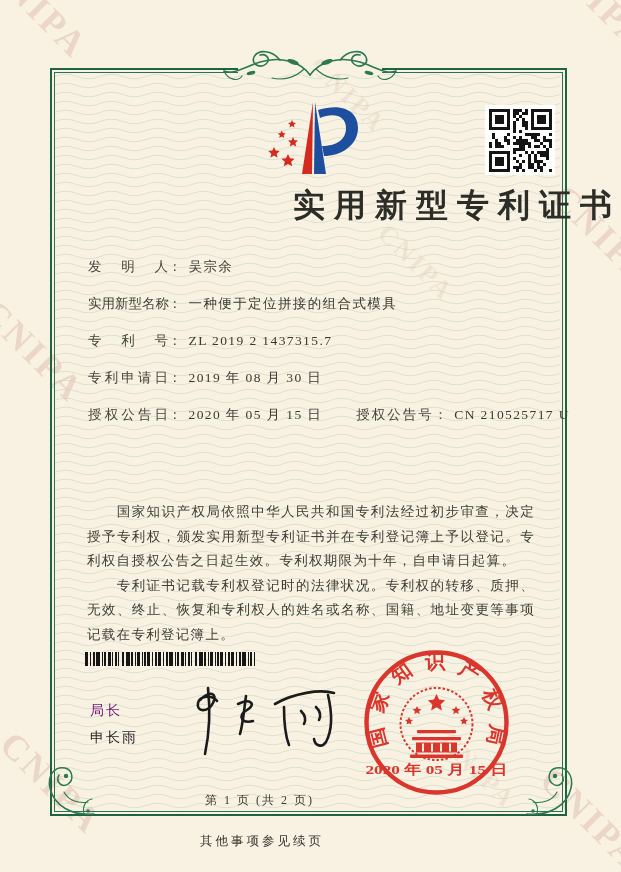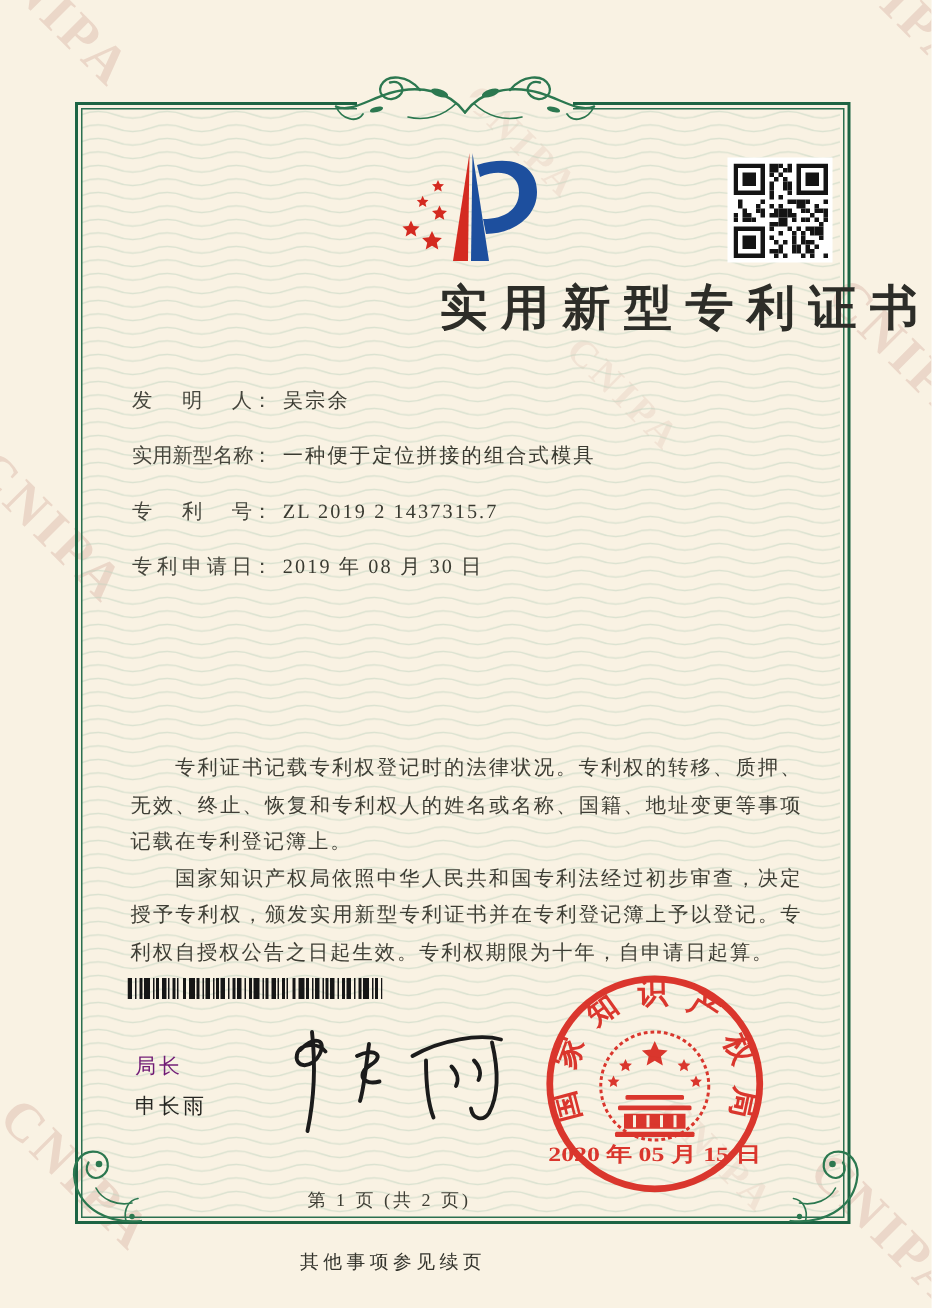--- a/index.html
+++ b/index.html
@@ -262,25 +262,28 @@
     </div>
     <div class="field-row">
       <span class="field-label">实用新型名称</span><span class="colon">：</span><span class="field-value">一种便于定位拼接的组合式模具</span>
     </div>
     <div class="field-row">
       <span class="field-label">专利号</span><span class="colon">：</span><span class="field-value">ZL 2019 2 1437315.7</span>
     </div>
     <div class="field-row">
       <span class="field-label">专利申请日</span><span class="colon">：</span><span class="field-value">2019 年 08 月 30 日</span>
     </div>
+    <div class="field-row">
+      <span class="field-label">授权公告日</span><span class="colon">：</span><span class="field-value">2020 年 05 月 15 日</span><span class="field-label2">授权公告号</span><span class="colon">：</span><span class="field-value">CN 210525717 U</span>
+    </div>
   </div>
 
   <div class="body-text">
+    <p>国家知识产权局依照中华人民共和国专利法经过初步审查，决定授予专利权，颁发实用新型专利证书并在专利登记簿上予以登记。专利权自授权公告之日起生效。专利权期限为十年，自申请日起算。</p>
     <p>专利证书记载专利权登记时的法律状况。专利权的转移、质押、无效、终止、恢复和专利权人的姓名或名称、国籍、地址变更等事项记载在专利登记簿上。</p>
-    <p>国家知识产权局依照中华人民共和国专利法经过初步审查，决定授予专利权，颁发实用新型专利证书并在专利登记簿上予以登记。专利权自授权公告之日起生效。专利权期限为十年，自申请日起算。</p>
   </div>
 
   <svg class="barcode" width="170" height="14">
     <path d="M0,7 H170" stroke="#161616" stroke-width="14" stroke-dasharray="3 2 1 2 2 1 4 2 1 1 2 2 3 1 1 2 2 1 1 3 2 2 4 1 2 2 1 1 3 2 1 1 2 1 3 2 1 2 2 1"></path>
   </svg>
 
   <div class="sig-title">局长</div>
   <div class="sig-name">申长雨</div>
   <svg class="sig-hand" width="175" height="90" viewBox="0 0 175 90">
     <g fill="none" stroke="#1b1b1b" stroke-width="2.6" stroke-linecap="round">

